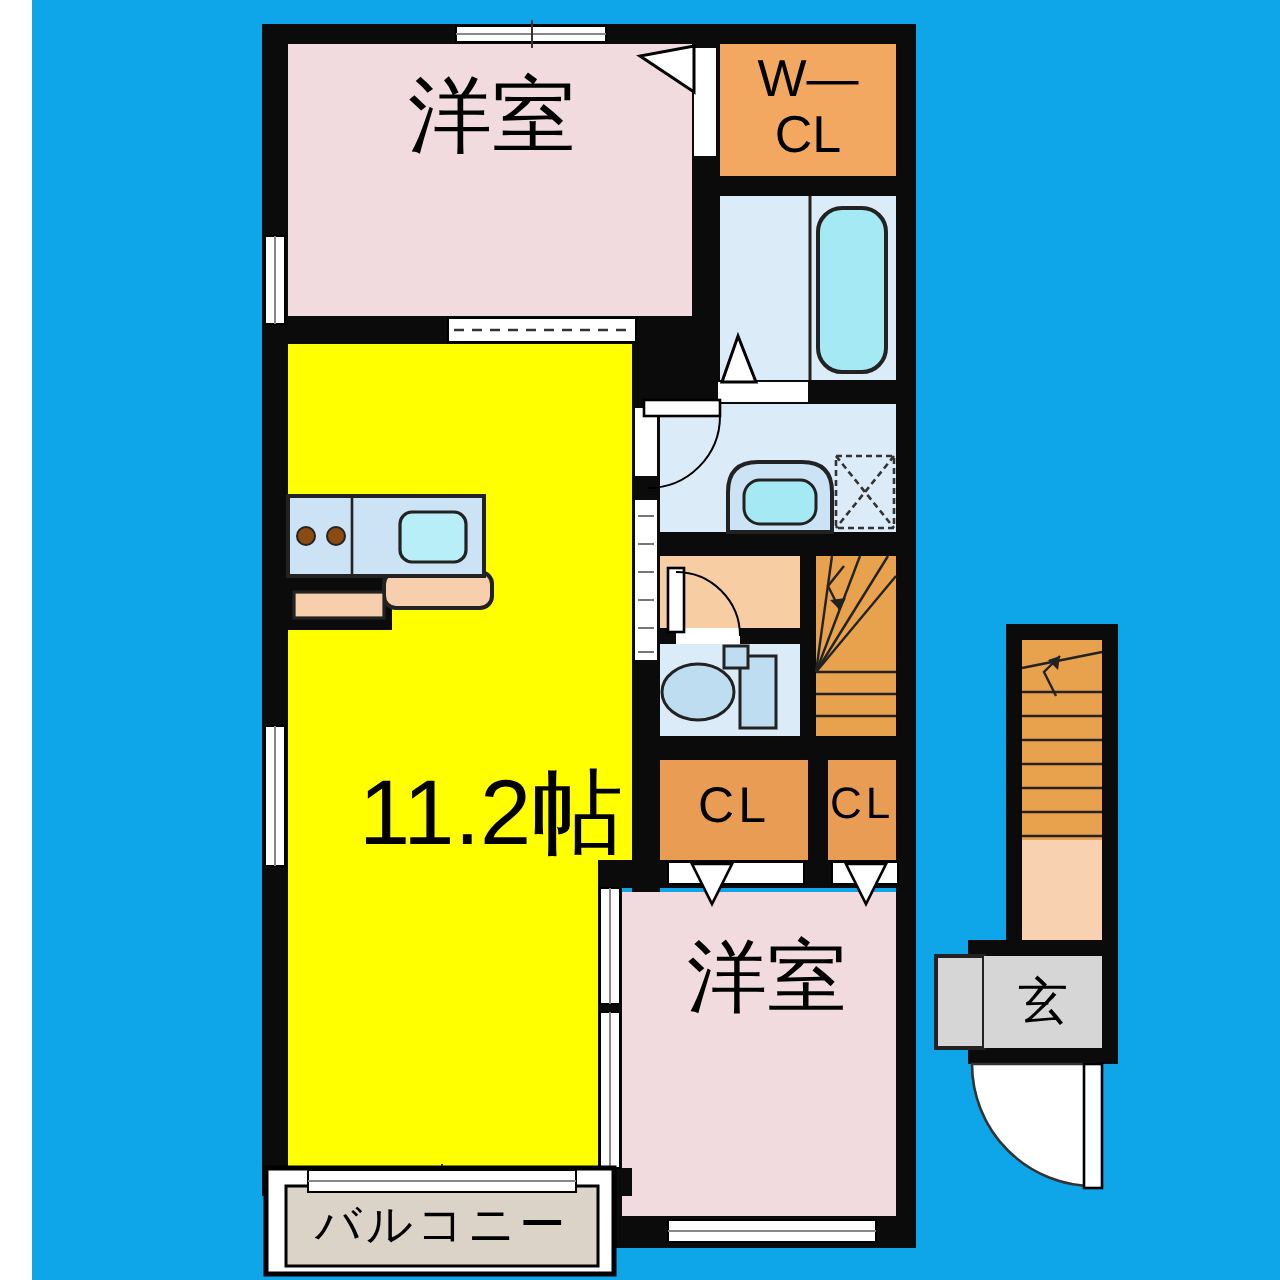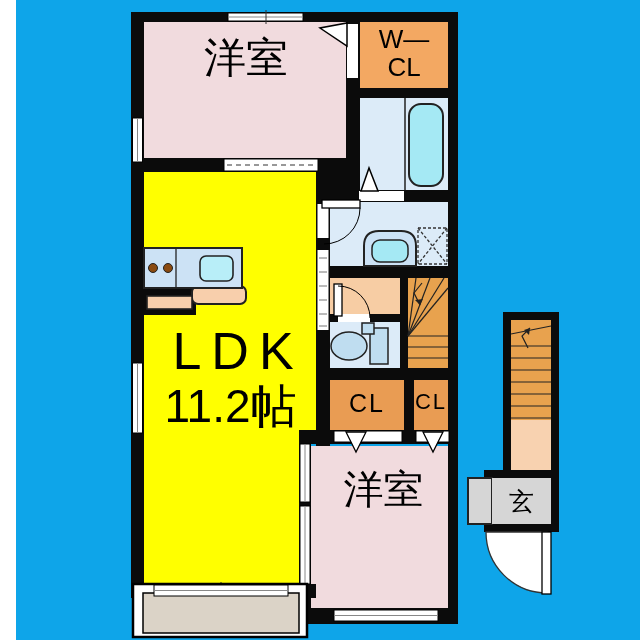--- a/index.html
+++ b/index.html
@@ -180,22 +180,22 @@
     <path d="M 531,532 L 531,593 A 61 61 0 0 1 470,532 Z" fill="#fff" stroke="#333" stroke-width="1.3"></path>
     <rect x="526" y="532" width="9" height="62" fill="#fff" stroke="#000" stroke-width="1.3"></rect>
   </g>
 </svg>
 
   <div class="lbl lbl-room" style="left:150px;top:36px;width:160px;">洋室</div>
 
   <div class="lbl lbl-small" style="left:344px;top:26px;width:88px;">W—</div>
   <div class="lbl lbl-small" style="left:344px;top:54px;width:88px;">CL</div>
 
-  <div class="lbl lbl-ldk" style="left:132px;top:324px;width:180px;">LDK</div>
-  <div class="lbl lbl-ldk-size" style="left:112px;top:382px;width:205px;text-align:center;">11.2帖</div>
+  <div class="lbl lbl-ldk-size" style="left:127px;top:382px;width:205px;text-align:center;">11.2帖</div>
 
   <div class="lbl lbl-cl" style="left:314px;top:390px;width:74px;">CL</div>
   <div class="lbl lbl-cl" style="left:396px;top:390px;width:38px;font-size:22px;">CL</div>
 
   <div class="lbl" style="left:305px;top:468px;width:125px;font-size:40px;font-weight:500;">洋室</div>
 
+  <div class="lbl lbl-balcony" style="left:127px;top:600px;width:156px;">バルコニー</div>
   <div class="lbl lbl-genkan" style="left:476px;top:488px;width:59px;">玄</div>
 </div>
 
 </body></html>

